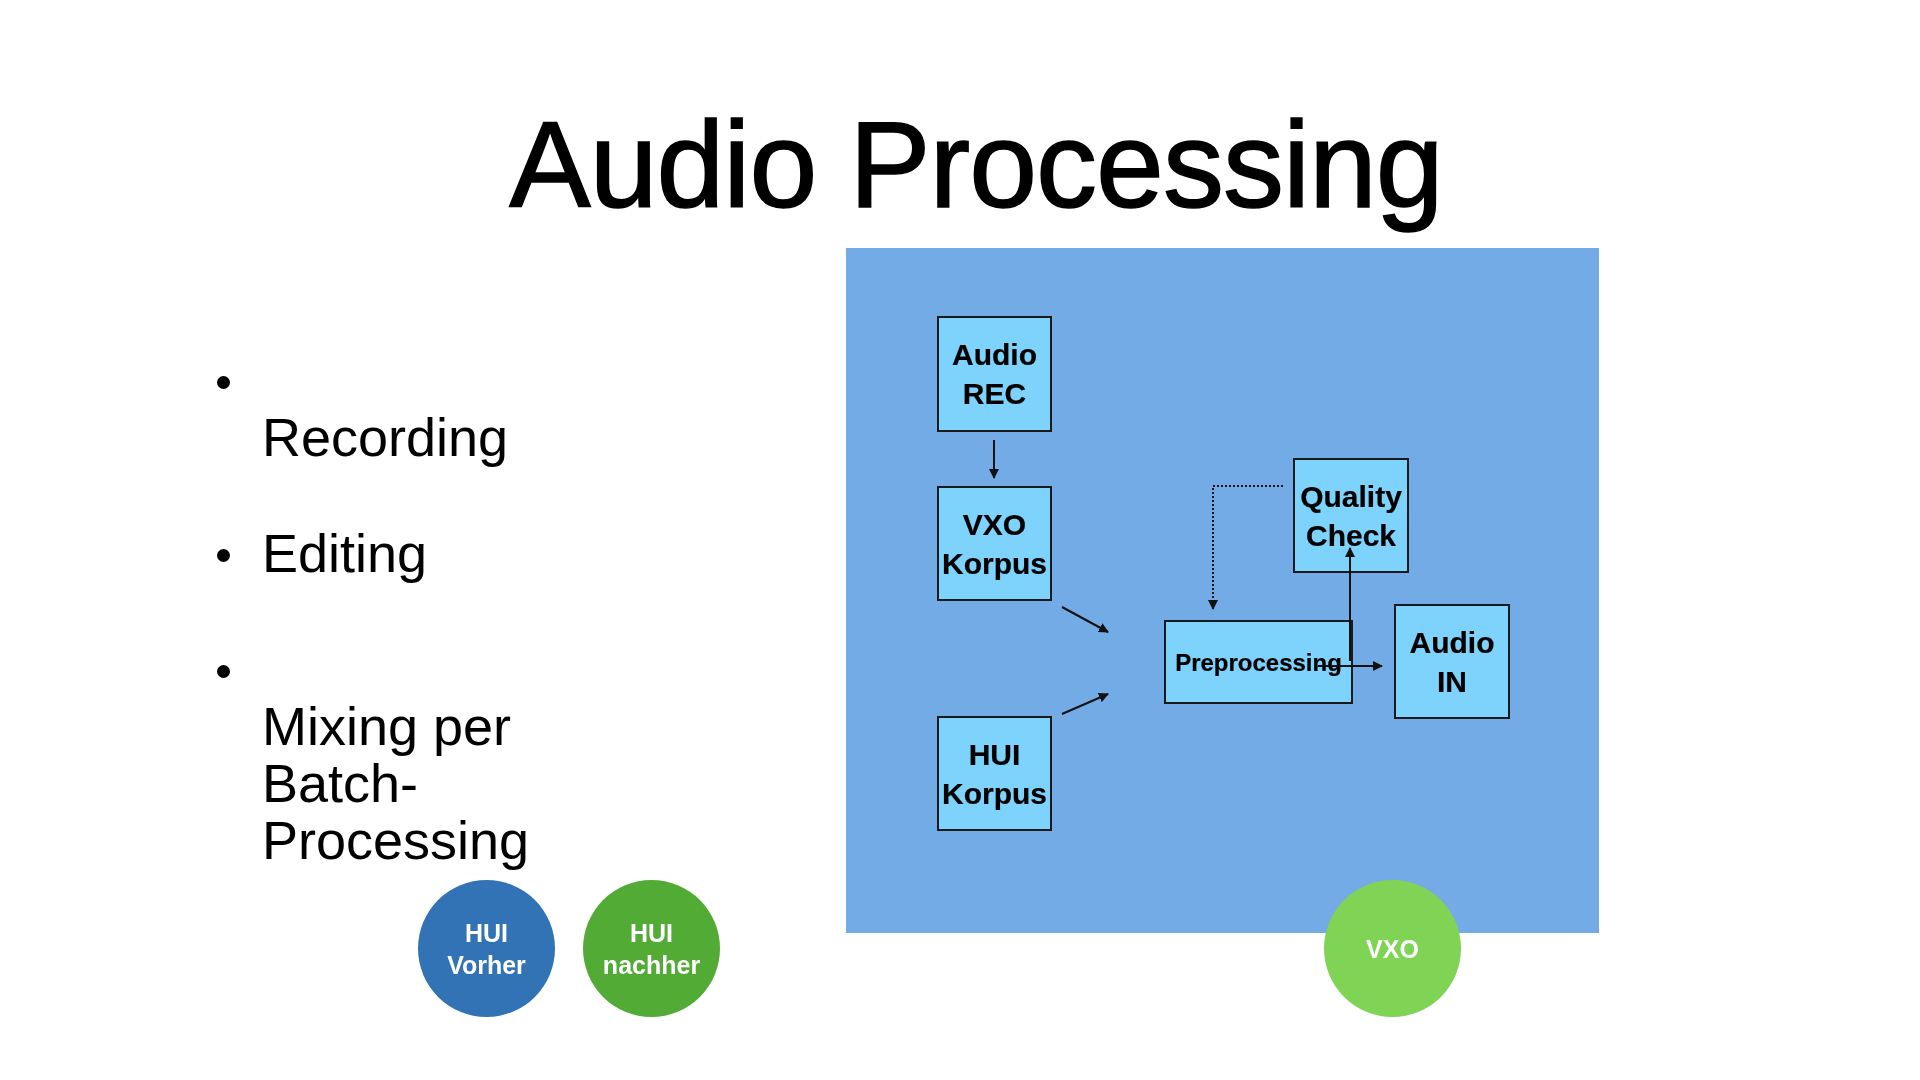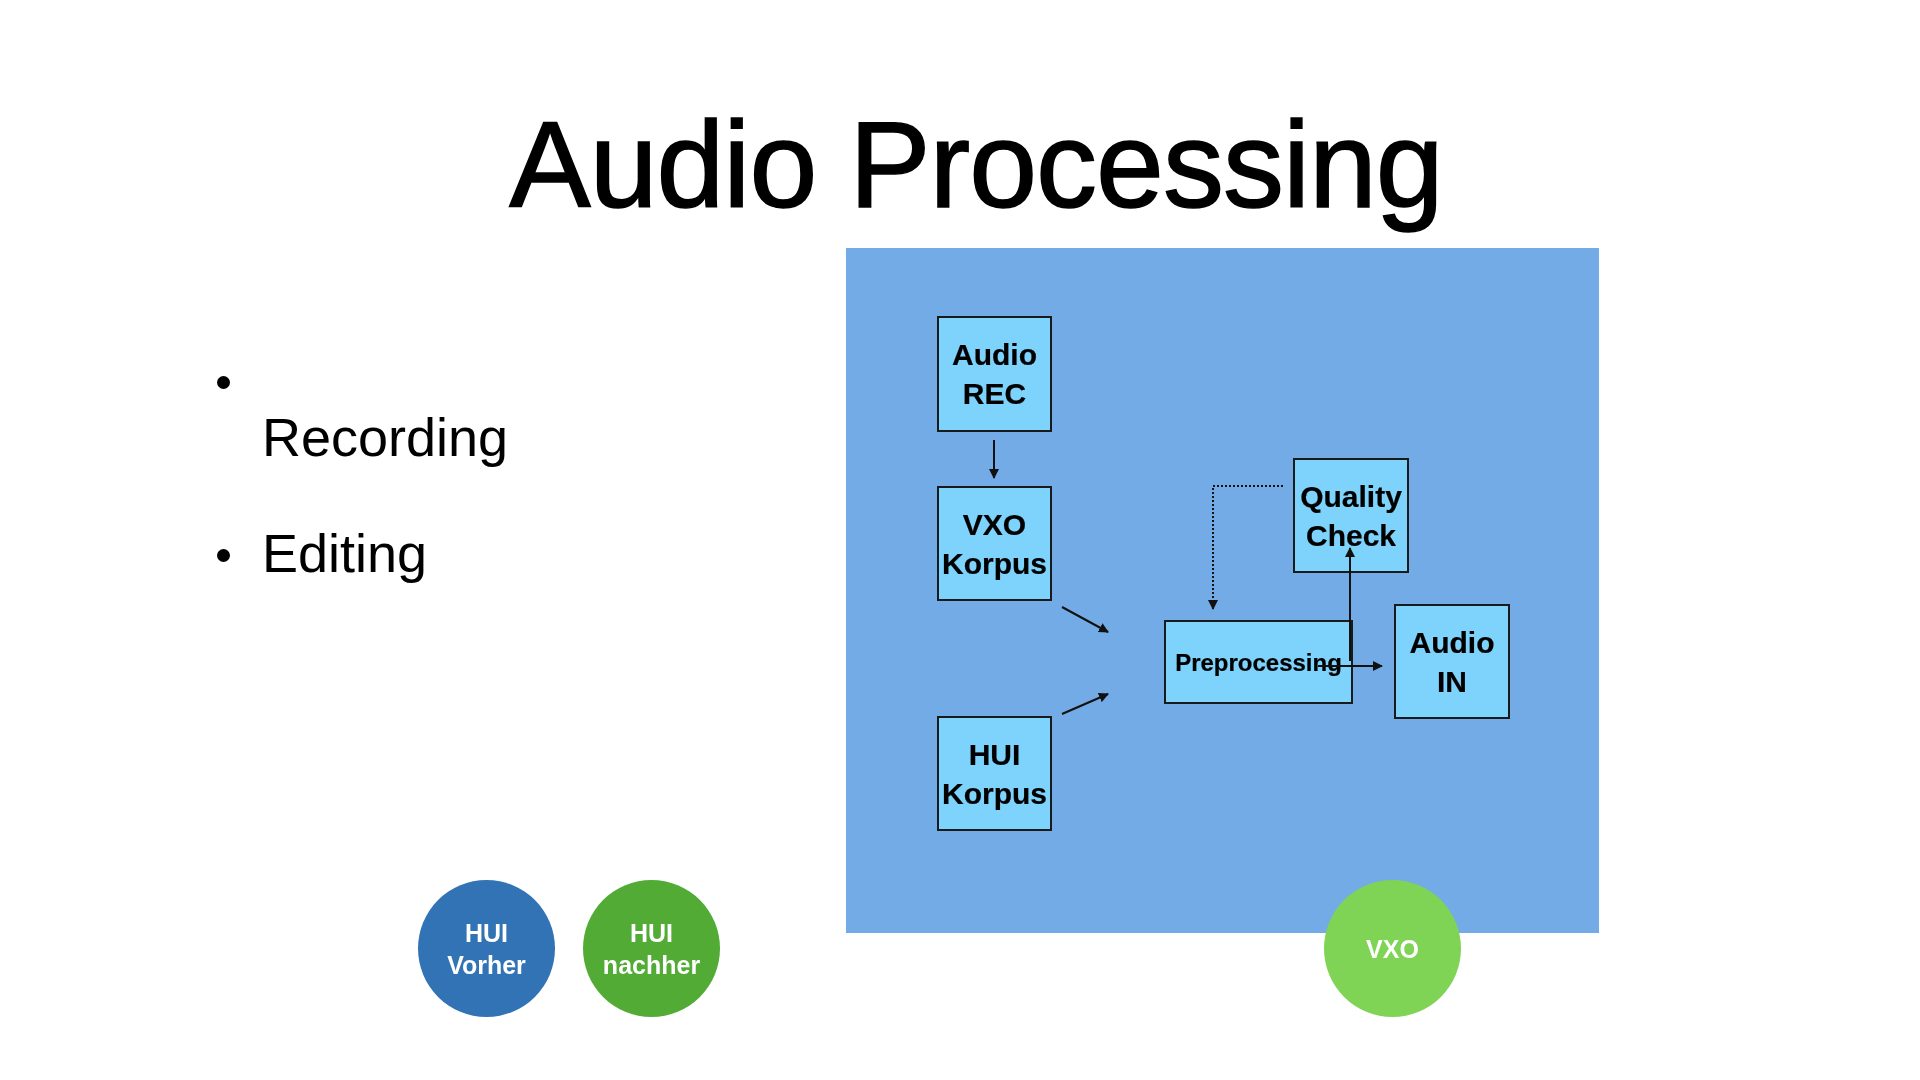--- a/index.html
+++ b/index.html
@@ -41,20 +41,24 @@
 <body>
 
 <div class="title">Audio Processing</div>
 
 <ul class="bullets">
   <li style="white-space:pre-line;">
     <span class="dot"></span><span>Recording</span>
   </li>
   <li>
     <span class="dot"></span><span>Editing</span>
+  </li>
+  <li style="white-space:pre-line;">
+    <span class="dot"></span><span>Mixing per Batch-
+Processing</span>
   </li>
 </ul>
 
 <div class="panel" style="background: rgb(114, 171, 229);"></div>
 
 <div class="node" style="left:937px; top:316px; width:115px; height:116px;">
   <span>Audio
 REC</span>
 </div>
 <div class="node" style="left:937px; top:486px; width:115px; height:115px;">

